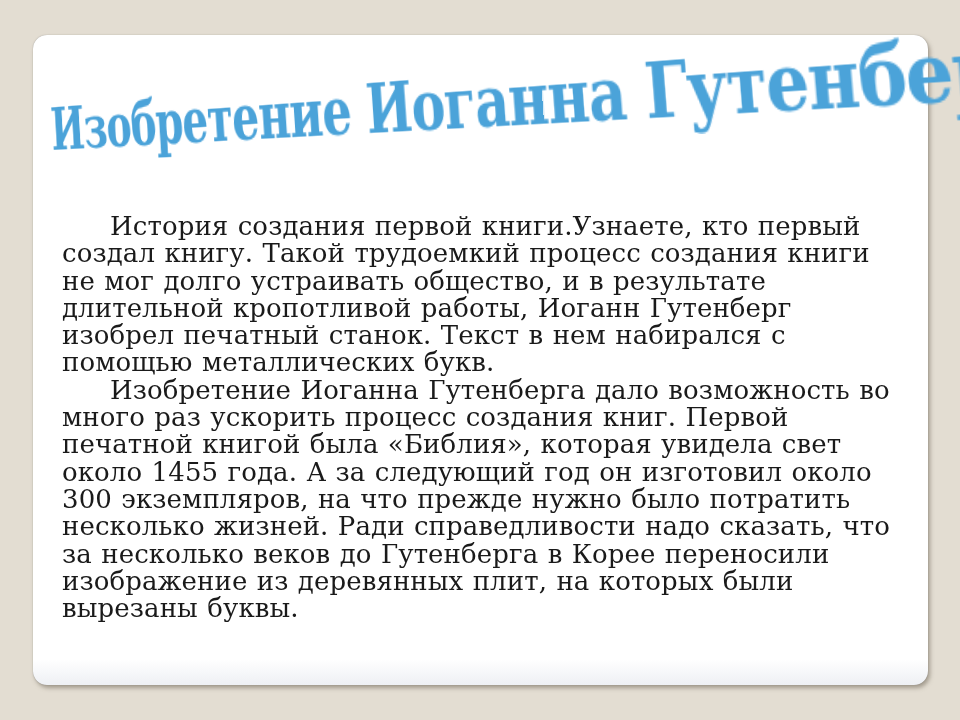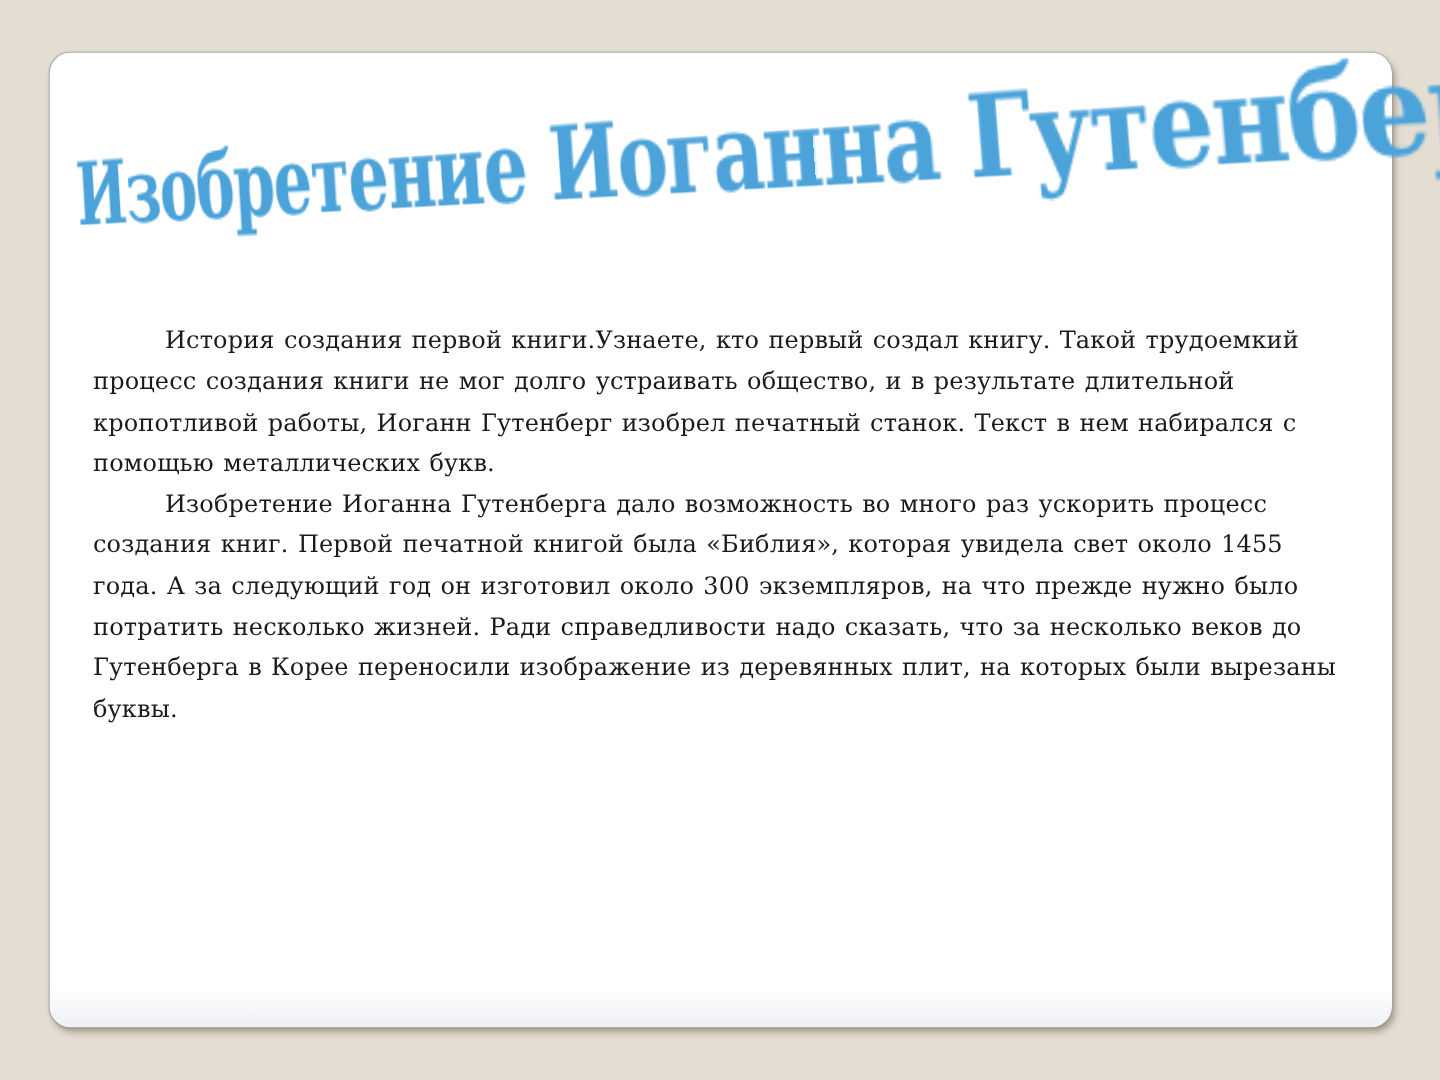--- a/index.html
+++ b/index.html
@@ -49,21 +49,21 @@
     .title span {
       display: inline-block;
     }
     .body-text {
       position: absolute;
       left: 29px;
       top: 178px;
       width: 840px;
       margin: 0;
       font-family: "DejaVu Serif", serif;
-      font-size: 16px;
+      font-size: 26px;
       line-height: 27.3px;
       color: #1a1a1a;
       letter-spacing: 0.1px;
       word-spacing: 1px;
     }
     .body-text p {
       margin: 0;
       text-indent: 48px;
     }
   </style>

